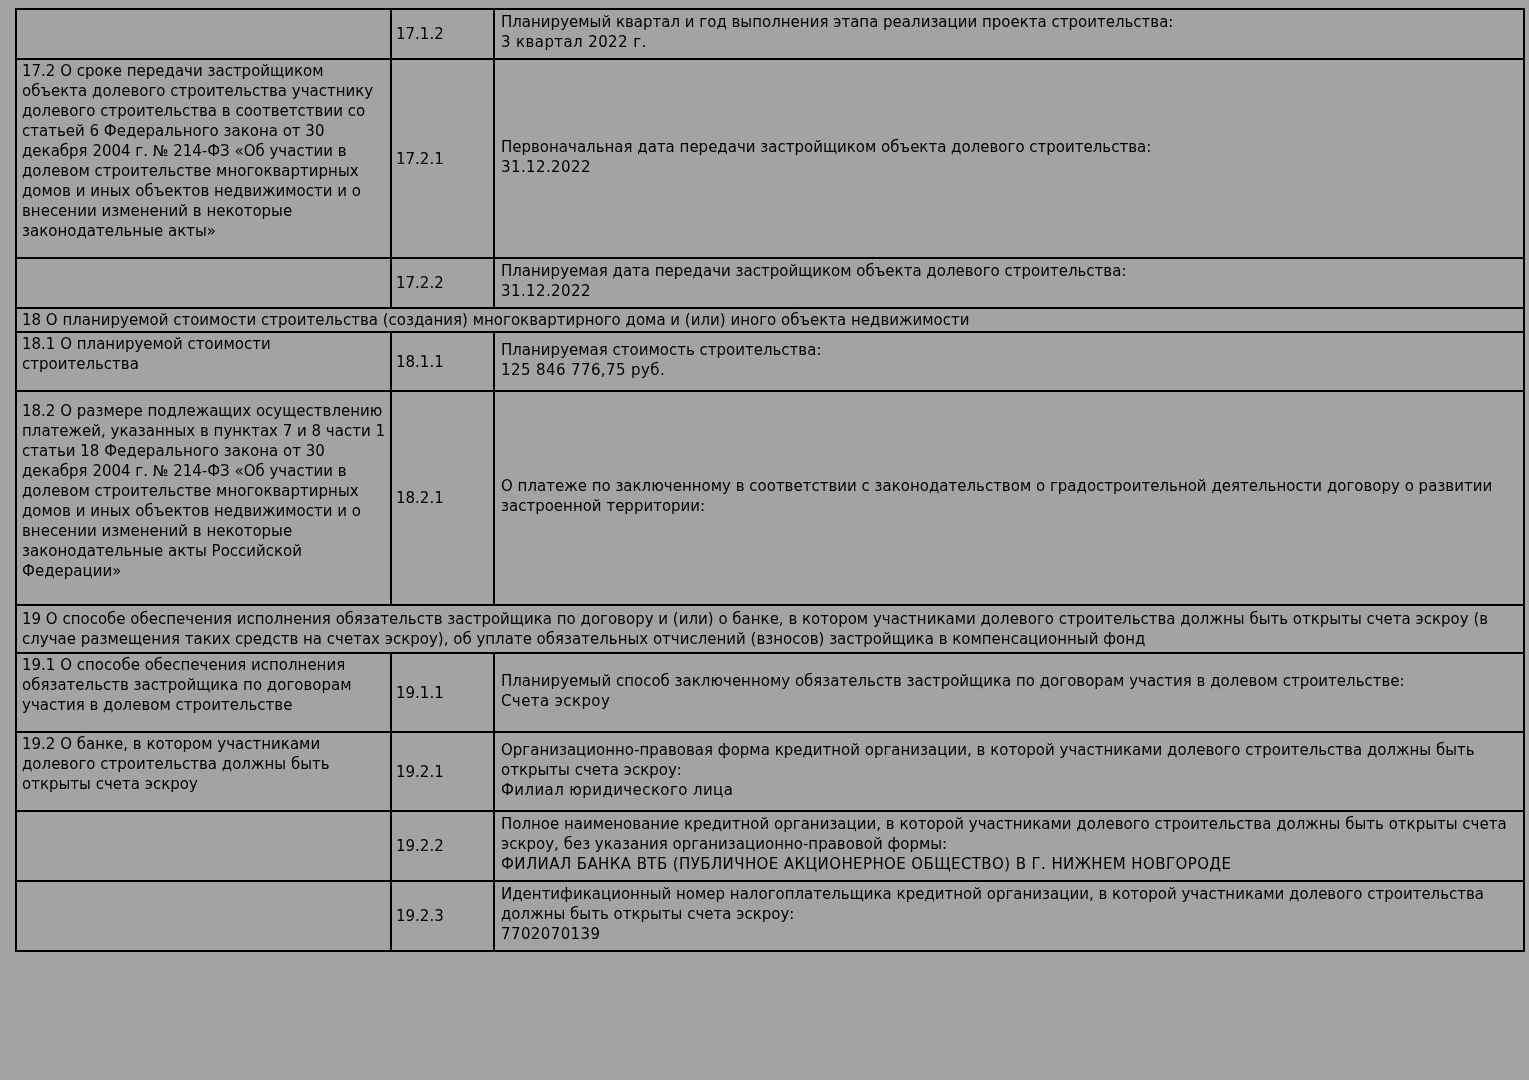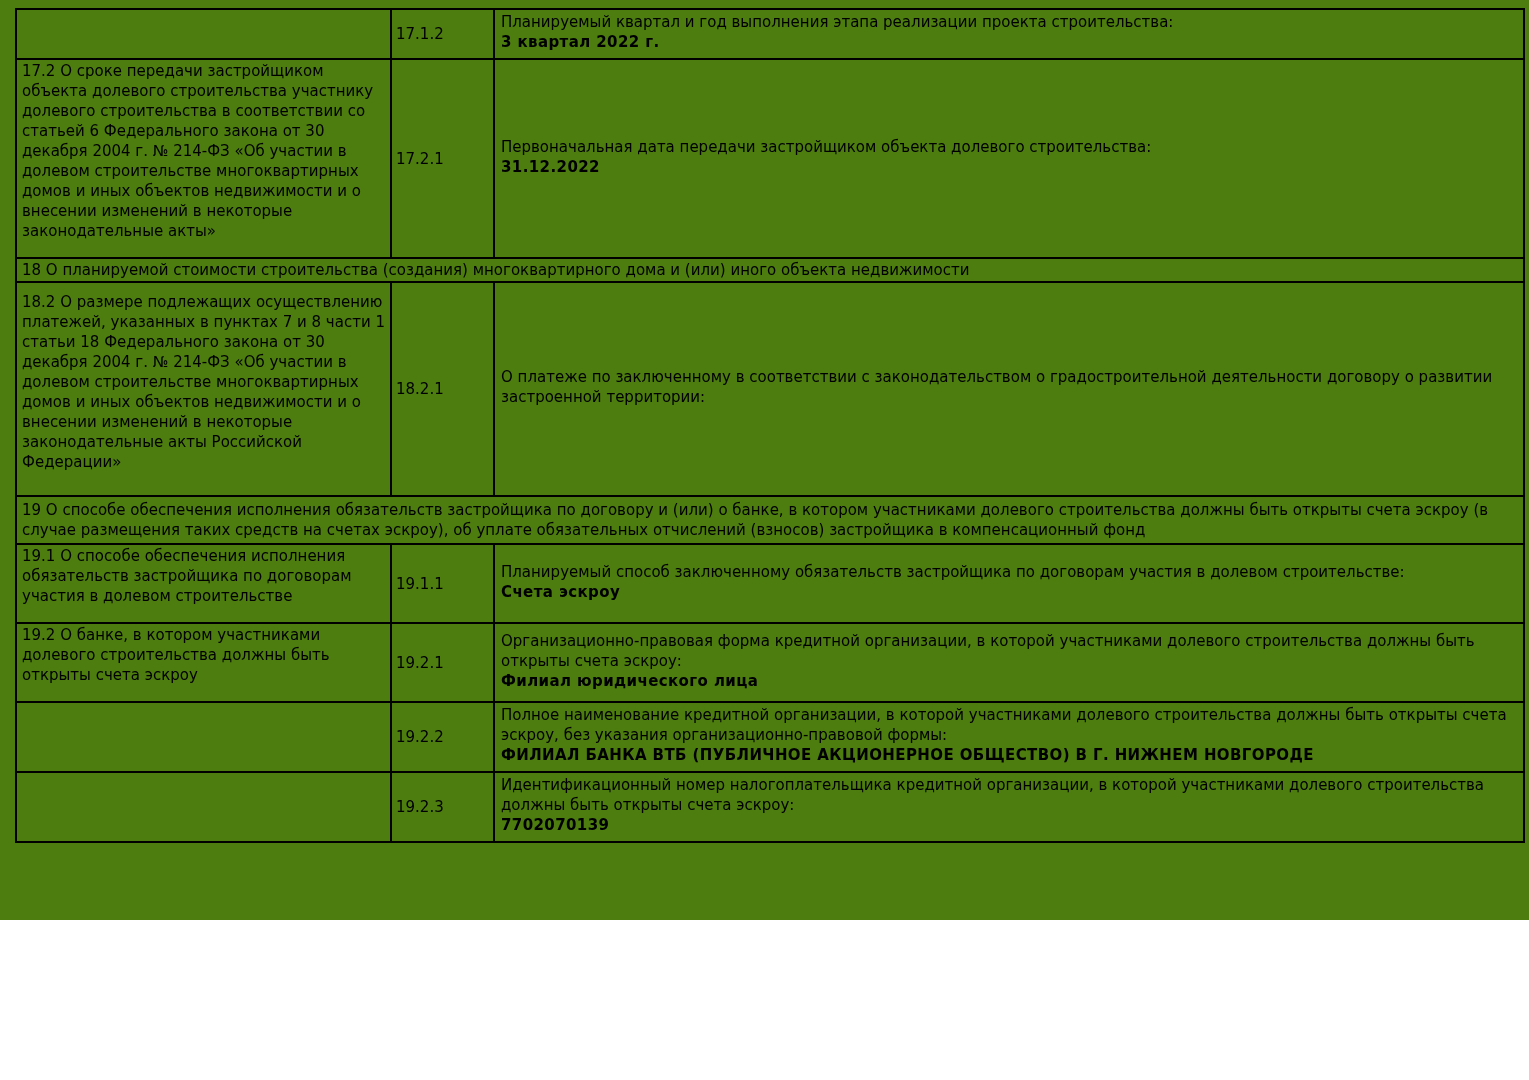--- a/index.html
+++ b/index.html
@@ -7,23 +7,23 @@
     padding: 0;
     background: #ffffff;
     width: 1529px;
     height: 1080px;
     font-family: "DejaVu Sans", "Liberation Sans", sans-serif;
     color: #000000;
   }
   .page {
     position: relative;
     width: 1529px;
-    height: 920px;
+    height: 1080px;
     overflow: hidden;
-    background: #4d7c0f;
+    background: #a3a3a3;
   }
   table.decl {
     position: absolute;
     left: 15px;
     top: 8px;
     width: 1508px;
     border-collapse: collapse;
     table-layout: fixed;
   }
   table.decl td {
@@ -32,21 +32,21 @@
     line-height: 20px;
     vertical-align: middle;
     overflow: hidden;
     word-wrap: break-word;
   }
   td.desc    { padding: 1px 4px 16px 5px; }
   td.code    { padding: 1px 2px 1px 4px; }
   td.content { padding: 2px 5px 6px 6px; }
   td.section { padding: 1px 20px 1px 5px; margin-left: 39px; }
   .value {
-    font-weight: bold;
+    font-weight: normal;
     letter-spacing: 0.4px;
   }
 </style>
 </head>
 <body>
 
 <div class="page">
   <table class="decl">
     <colgroup>
       <col style="width:375px">
@@ -66,25 +66,41 @@
 
       <tr style="height:189px">
         <td class="desc">17.2 О сроке передачи застройщиком объекта долевого строительства участнику долевого строительства в соответствии со статьей 6 Федерального закона от 30 декабря 2004 г. № 214-ФЗ «Об участии в долевом строительстве многоквартирных домов и иных объектов недвижимости и о внесении изменений в некоторые законодательные акты»</td>
         <td class="code">17.2.1</td>
         <td class="content">
           <div>Первоначальная дата передачи застройщиком объекта долевого строительства:</div>
           <div class="value">31.12.2022</div>
         </td>
       </tr>
 
+      <tr style="height:45px">
+        <td class="desc"></td>
+        <td class="code">17.2.2</td>
+        <td class="content">
+          <div>Планируемая дата передачи застройщиком объекта долевого строительства:</div>
+          <div class="value">31.12.2022</div>
+        </td>
+      </tr>
 
       <tr style="height:23px">
         <td class="section" colspan="3">18 О планируемой стоимости строительства (создания) многоквартирного дома и (или) иного объекта недвижимости</td>
       </tr>
 
+      <tr style="height:46px">
+        <td class="desc">18.1 О планируемой стоимости строительства</td>
+        <td class="code">18.1.1</td>
+        <td class="content">
+          <div>Планируемая стоимость строительства:</div>
+          <div class="value">125 846 776,75 руб.</div>
+        </td>
+      </tr>
 
       <tr style="height:214px">
         <td class="desc">18.2 О размере подлежащих осуществлению платежей, указанных в пунктах 7 и 8 части 1 статьи 18 Федерального закона от 30 декабря 2004 г. № 214-ФЗ «Об участии в долевом строительстве многоквартирных домов и иных объектов недвижимости и о внесении изменений в некоторые законодательные акты Российской Федерации»</td>
         <td class="code">18.2.1</td>
         <td class="content">
           <div>О платеже по заключенному в соответствии с законодательством о градостроительной деятельности договору о развитии застроенной территории:</div>
         </td>
       </tr>
 
 

